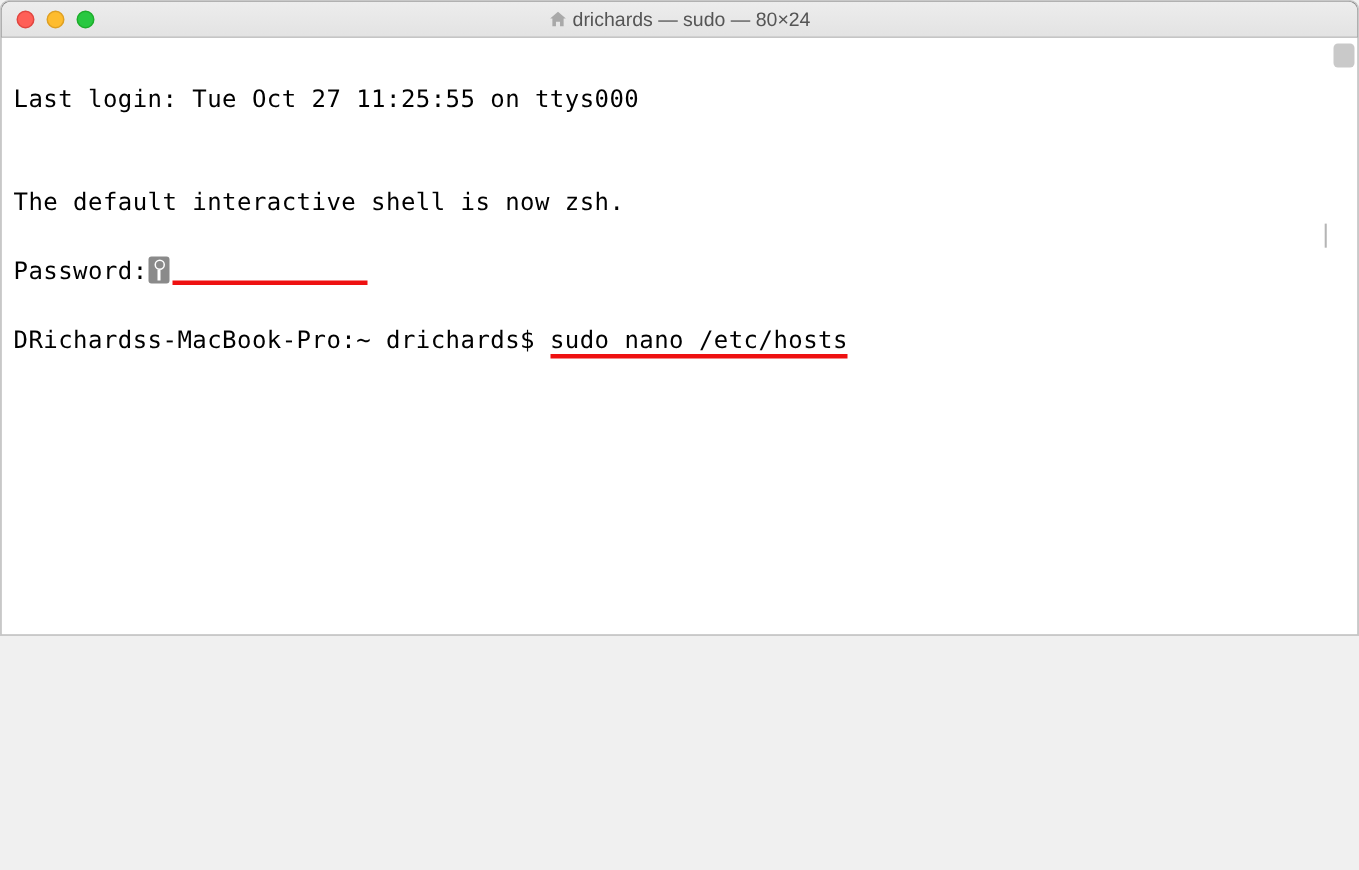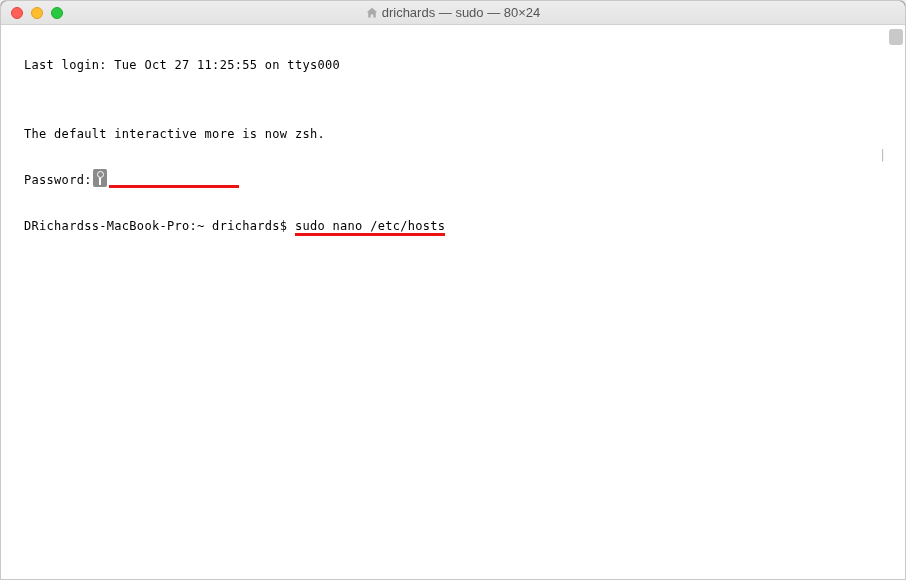--- a/index.html
+++ b/index.html
@@ -7,21 +7,21 @@
     margin: 0;
     padding: 0;
     font-family: -apple-system, BlinkMacSystemFont, "Helvetica Neue", sans-serif;
     background: #f0f0f0;
     width: 906px;
     height: 580px;
     overflow: hidden;
   }
   .window {
     width: 906px;
-    height: 580px;
+    height: 424px;
     background: #737373;
     border: 1px solid #c8c8c8;
     border-radius: 6px 6px 0 0;
     display: flex;
     flex-direction: column;
     position: relative;
   }
   .titlebar {
     height: 24px;
     background: linear-gradient(#ededed, #e3e3e3);
@@ -57,23 +57,23 @@
     gap: 4px;
     pointer-events: none;
   }
   .home-icon {
     width: 12px; height: 12px;
     opacity: 0.55;
   }
   .terminal-body {
     flex: 1;
     background: #fff;
-    padding: 6px 23px;
+    padding: 6px 8px;
     font-family: "Menlo", "Monaco", "Consolas", monospace;
-    font-size: 12px;
+    font-size: 16px;
     line-height: 23px;
     color: #000;
     white-space: pre;
     position: relative;
     letter-spacing: 0.3px;
   }
   .scroll-track {
     position: absolute;
     right: 2px;
     top: 28px;
@@ -139,21 +139,21 @@
       <svg class="home-icon" viewBox="0 0 16 16">
         <path fill="#777" d="M8 1 L1 7 L3 7 L3 14 L6.2 14 L6.2 10 L9.8 10 L9.8 14 L13 14 L13 7 L15 7 Z"></path>
       </svg>
       <span>drichards — sudo — 80×24</span>
     </div>
   </div>
 
   <div class="terminal-body">
 <span class="line">Last login: Tue Oct 27 11:25:55 on ttys000</span>
 <span class="line"></span>
-<span class="line">The default interactive more is now zsh.</span>
+<span class="line">The default interactive shell is now zsh.</span>
 <span class="line"><span>Password:</span><span class="key-icon"></span><span class="red-bar" style="width:130px;margin-left:2px;"></span></span>
 <span class="line"><span>DRichardss-MacBook-Pro:~ drichards$ </span><span class="underline-red">sudo nano /etc/hosts</span></span>
     <span class="cursor-pipe" style="left:878px; top:119px;">|</span>
   </div>
 
   <div class="scroll-track"></div>
 
 </div>
 
 </body></html>

